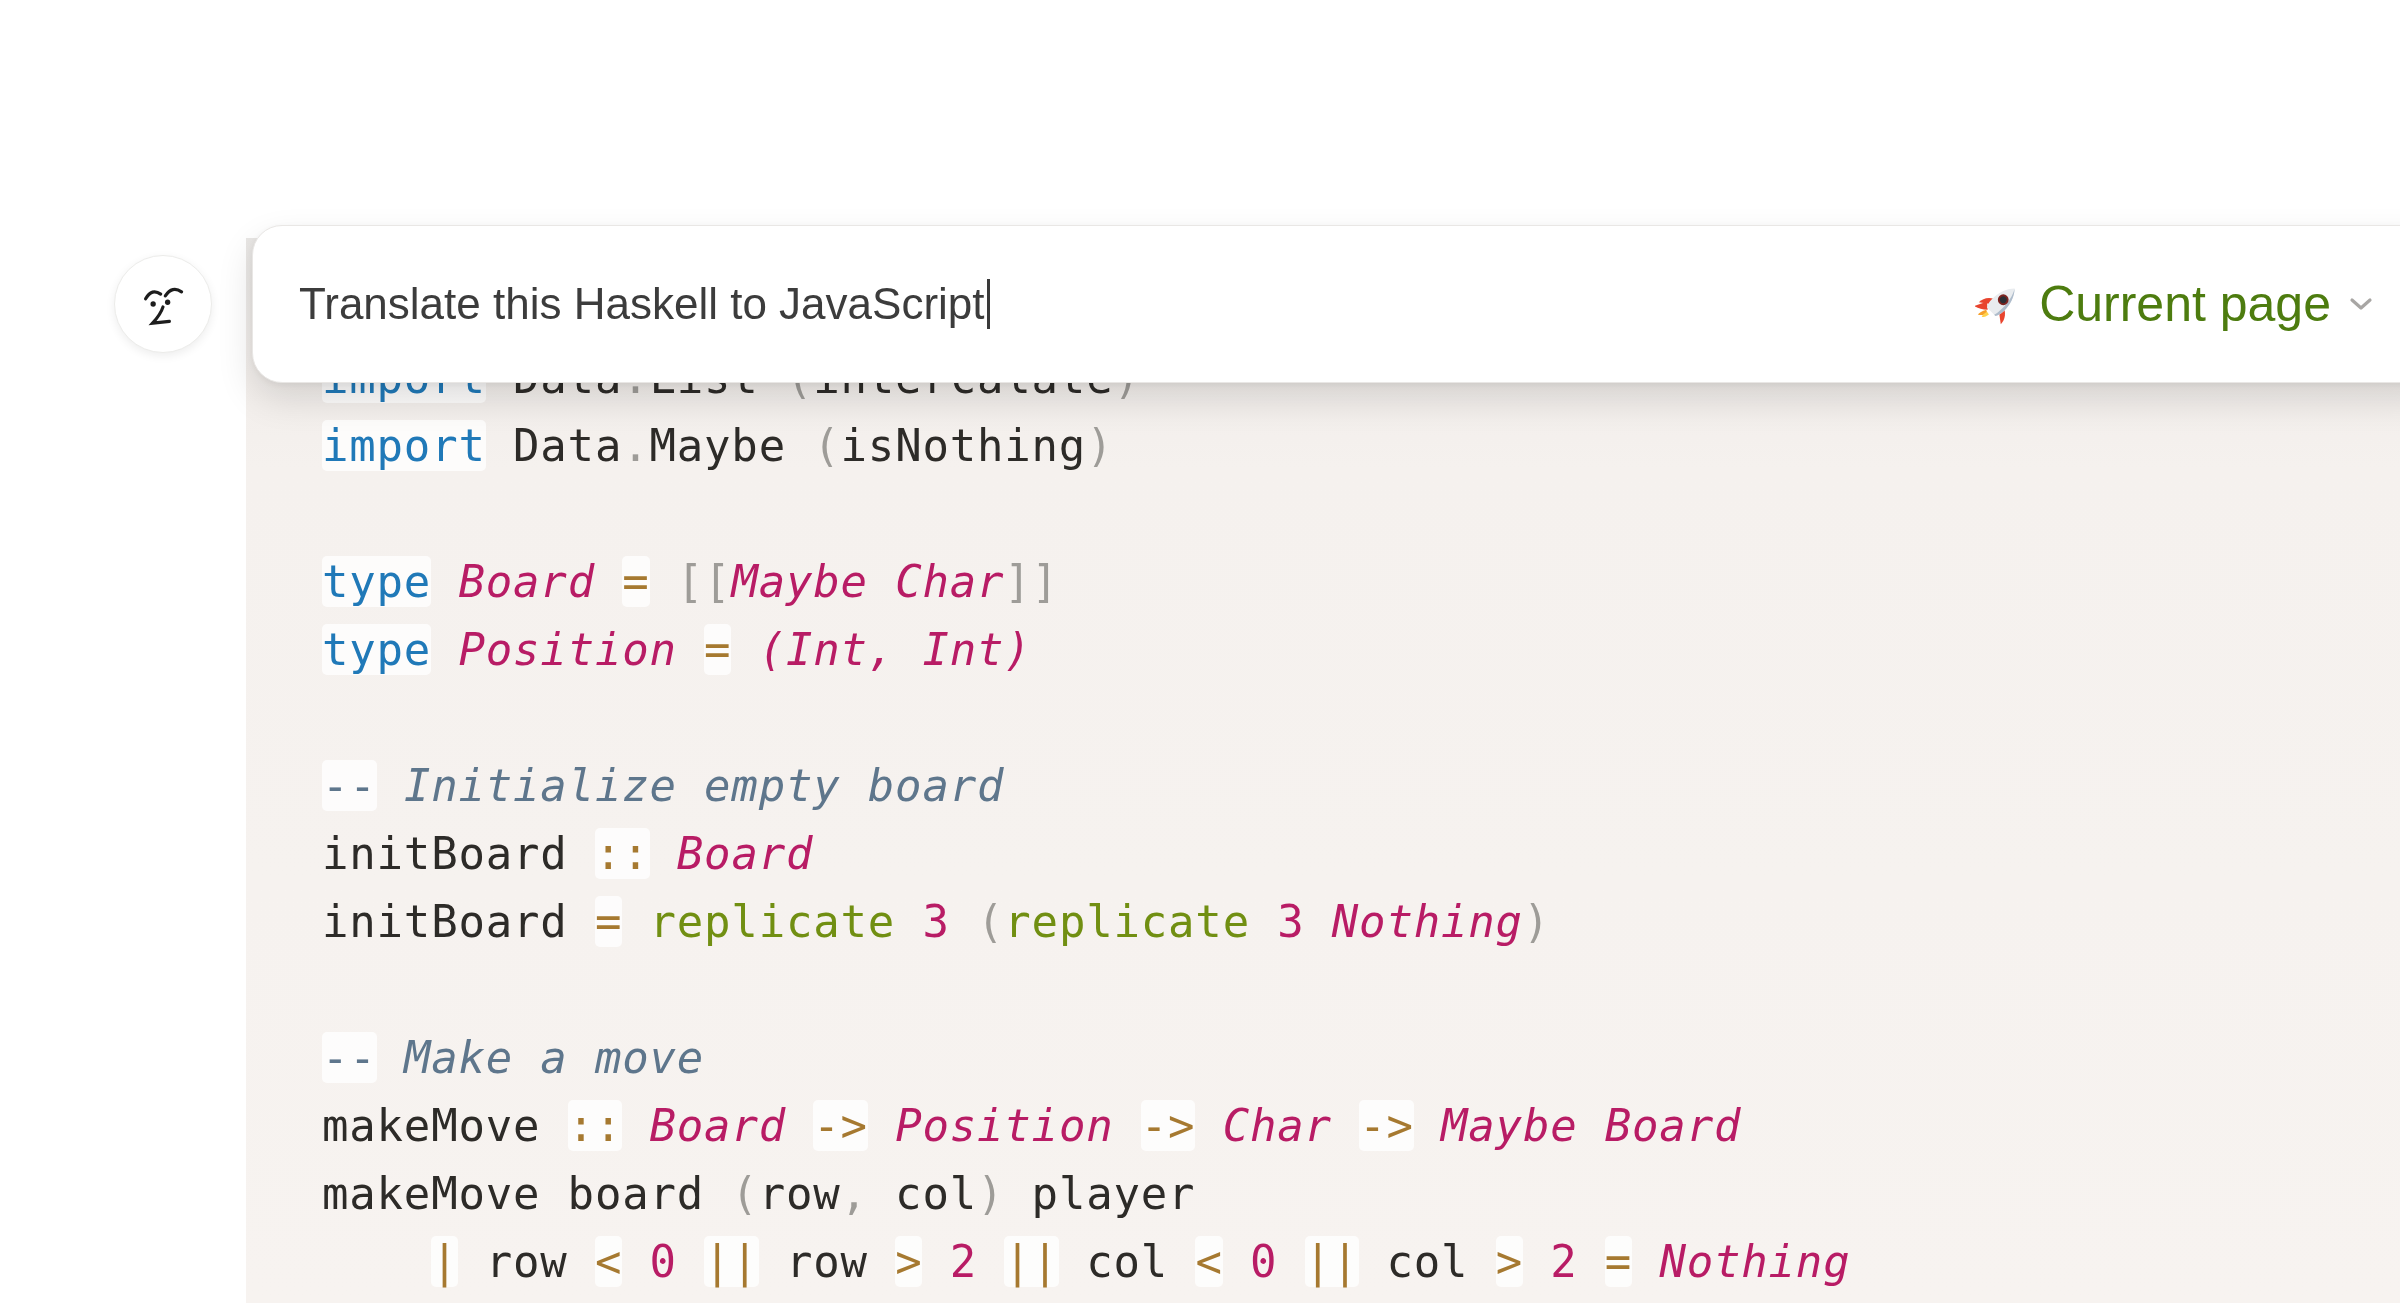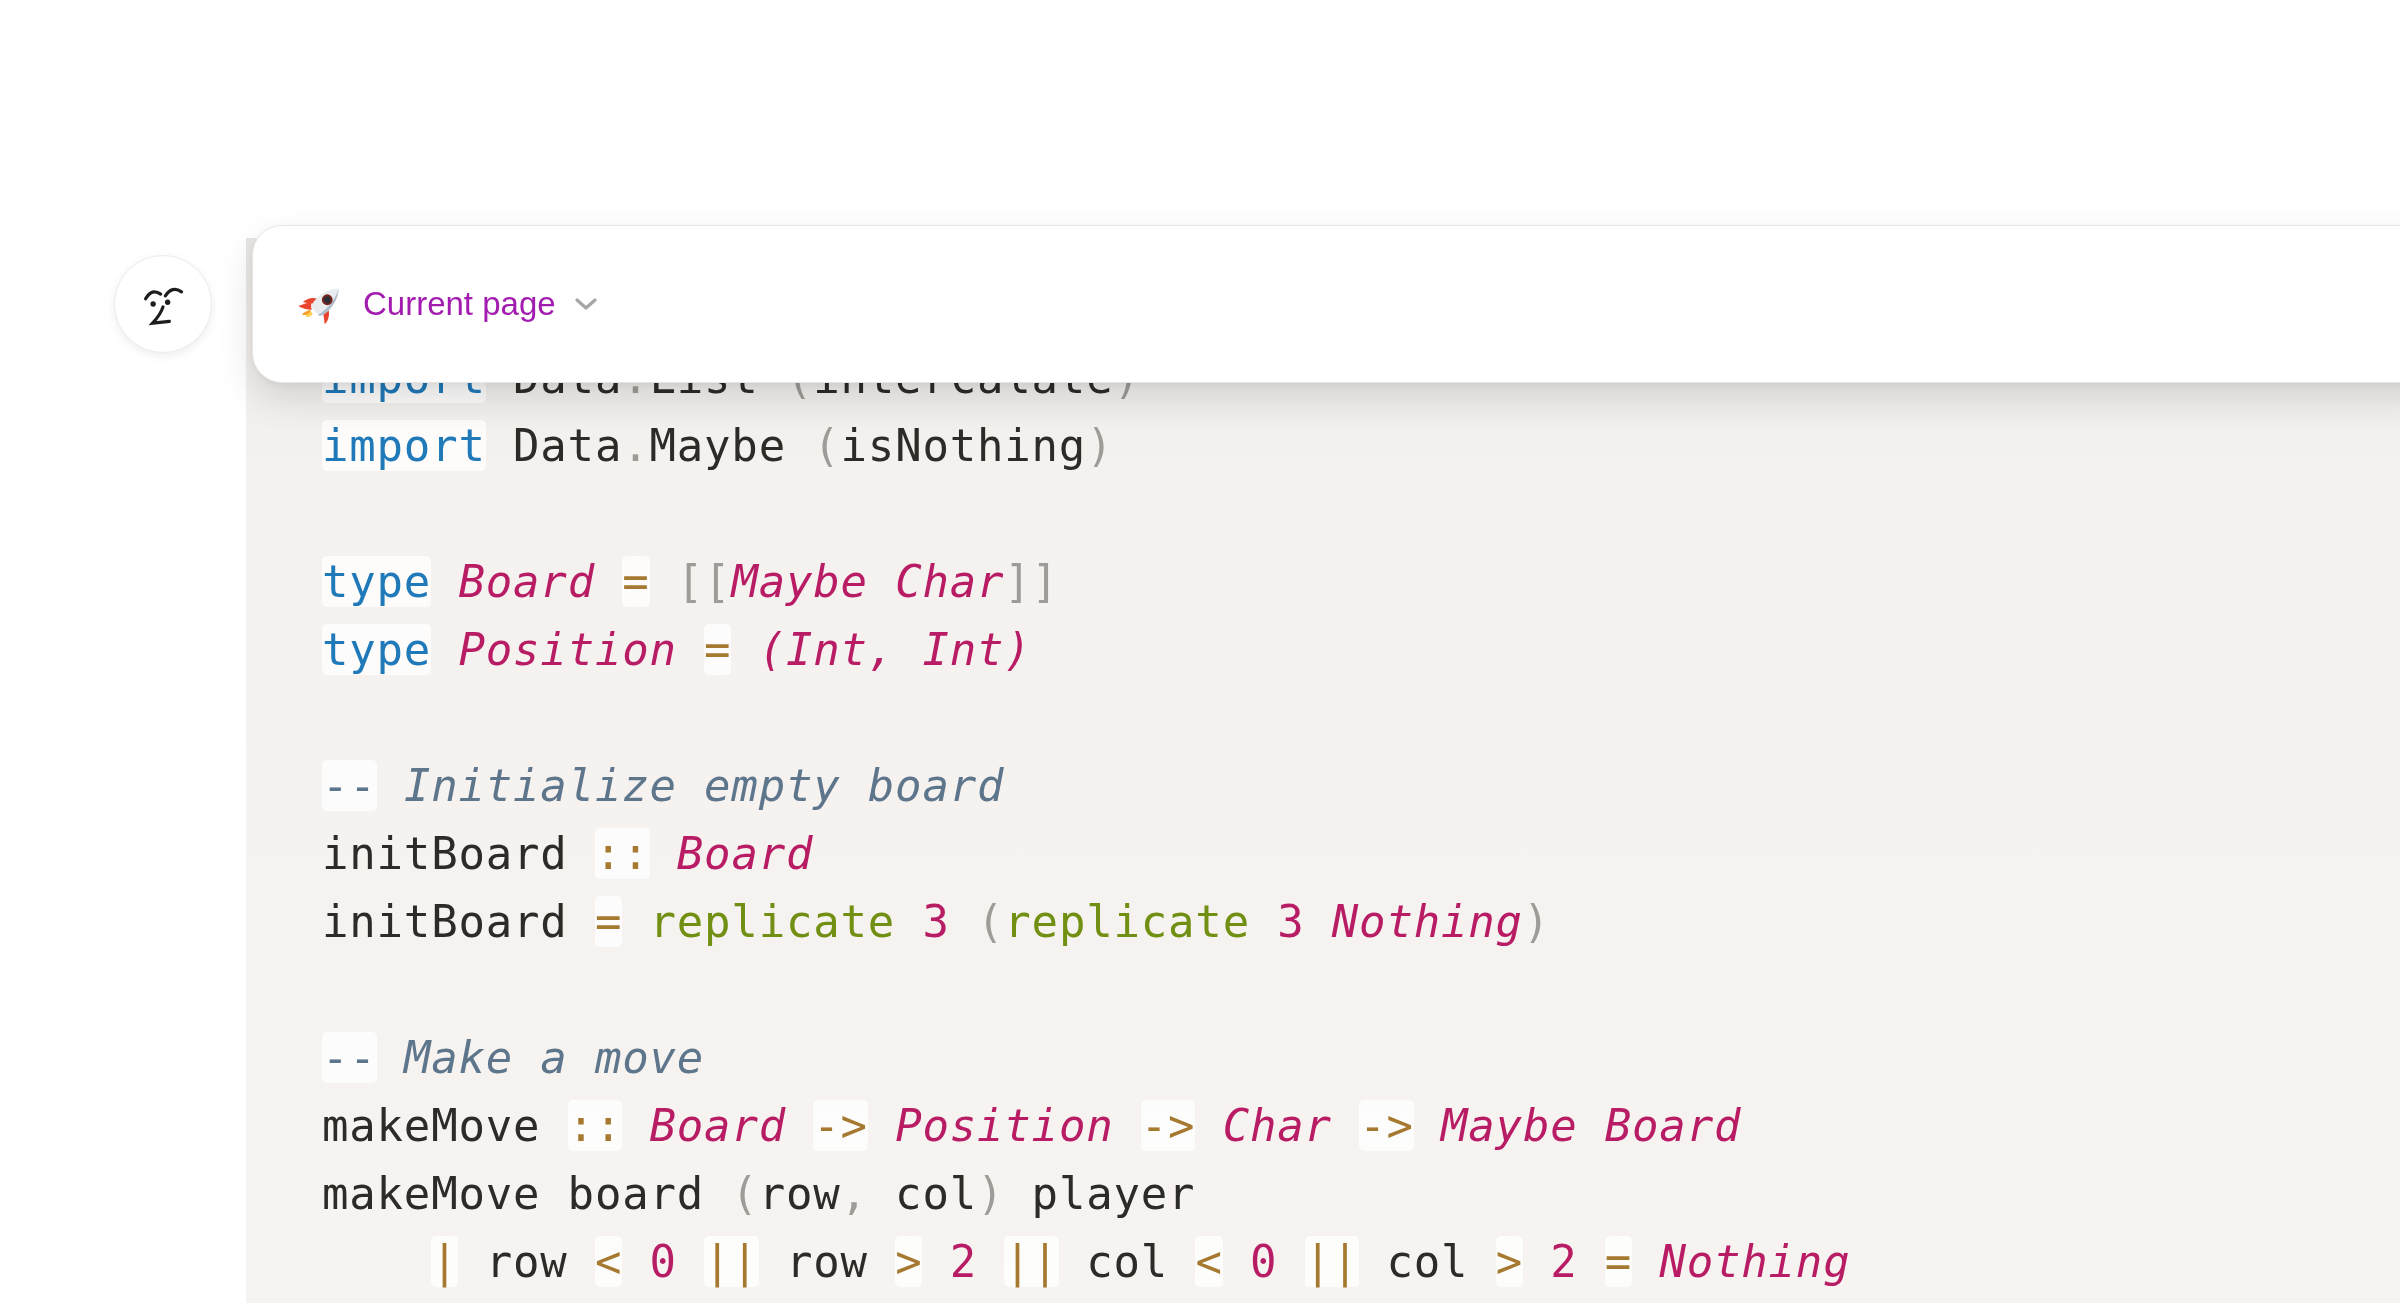--- a/index.html
+++ b/index.html
@@ -69,22 +69,22 @@
     margin-left:2px;
   }
   .scope-dropdown{
     flex:0 0 auto;
     display:flex;
     align-items:center;
     gap:16px;
     cursor:pointer;
   }
   .scope-label{
-    font-size:33px;
-    color:#a21caf;
+    font-size:50px;
+    color:#4d7c0f;
     white-space:nowrap;
   }
   .rocket{width:48px;height:48px;display:block;}
   .chevron{display:block;margin-left:2px;}
 
   
   .logo-button{
     position:absolute;
     left:114px; top:255px;
     width:96px;height:96px;
@@ -98,20 +98,24 @@
   .logo-glyph{width:58px;height:62px;display:block;}
 </style>
 </head>
 <body>
 
 <div class="code-area">
   <div class="code-block"><div class="code-line"><span class="tk-kw">import</span><span class="tk-pl"> Data</span><span class="tk-pr">.</span><span class="tk-pl">List </span><span class="tk-pr">(</span><span class="tk-pl">intercalate</span><span class="tk-pr">)</span></div><div class="code-line"><span class="tk-kw">import</span><span class="tk-pl"> Data</span><span class="tk-pr">.</span><span class="tk-pl">Maybe </span><span class="tk-pr">(</span><span class="tk-pl">isNothing</span><span class="tk-pr">)</span></div><div class="code-line"></div><div class="code-line"><span class="tk-kw">type</span><span class="tk-pl"> </span><span class="tk-con">Board</span><span class="tk-pl"> </span><span class="tk-op">=</span><span class="tk-pl"> </span><span class="tk-pr">[[</span><span class="tk-con">Maybe</span><span class="tk-pl"> </span><span class="tk-con">Char</span><span class="tk-pr">]]</span></div><div class="code-line"><span class="tk-kw">type</span><span class="tk-pl"> </span><span class="tk-con">Position</span><span class="tk-pl"> </span><span class="tk-op">=</span><span class="tk-pl"> </span><span class="tk-con">(</span><span class="tk-con">Int</span><span class="tk-con">,</span><span class="tk-pl"> </span><span class="tk-con">Int</span><span class="tk-con">)</span></div><div class="code-line"></div><div class="code-line"><span class="tk-cmb">--</span><span class="tk-cm"> Initialize empty board</span></div><div class="code-line"><span class="tk-pl">initBoard </span><span class="tk-op">::</span><span class="tk-pl"> </span><span class="tk-con">Board</span></div><div class="code-line"><span class="tk-pl">initBoard </span><span class="tk-op">=</span><span class="tk-pl"> </span><span class="tk-fn">replicate</span><span class="tk-pl"> </span><span class="tk-num">3</span><span class="tk-pl"> </span><span class="tk-pr">(</span><span class="tk-fn">replicate</span><span class="tk-pl"> </span><span class="tk-num">3</span><span class="tk-pl"> </span><span class="tk-con">Nothing</span><span class="tk-pr">)</span></div><div class="code-line"></div><div class="code-line"><span class="tk-cmb">--</span><span class="tk-cm"> Make a move</span></div><div class="code-line"><span class="tk-pl">makeMove </span><span class="tk-op">::</span><span class="tk-pl"> </span><span class="tk-con">Board</span><span class="tk-pl"> </span><span class="tk-op">-&gt;</span><span class="tk-pl"> </span><span class="tk-con">Position</span><span class="tk-pl"> </span><span class="tk-op">-&gt;</span><span class="tk-pl"> </span><span class="tk-con">Char</span><span class="tk-pl"> </span><span class="tk-op">-&gt;</span><span class="tk-pl"> </span><span class="tk-con">Maybe</span><span class="tk-pl"> </span><span class="tk-con">Board</span></div><div class="code-line"><span class="tk-pl">makeMove board </span><span class="tk-pr">(</span><span class="tk-pl">row</span><span class="tk-pr">,</span><span class="tk-pl"> col</span><span class="tk-pr">)</span><span class="tk-pl"> player</span></div><div class="code-line"><span class="tk-pl">    </span><span class="tk-op">|</span><span class="tk-pl"> row </span><span class="tk-op">&lt;</span><span class="tk-pl"> </span><span class="tk-num">0</span><span class="tk-pl"> </span><span class="tk-op">||</span><span class="tk-pl"> row </span><span class="tk-op">&gt;</span><span class="tk-pl"> </span><span class="tk-num">2</span><span class="tk-pl"> </span><span class="tk-op">||</span><span class="tk-pl"> col </span><span class="tk-op">&lt;</span><span class="tk-pl"> </span><span class="tk-num">0</span><span class="tk-pl"> </span><span class="tk-op">||</span><span class="tk-pl"> col </span><span class="tk-op">&gt;</span><span class="tk-pl"> </span><span class="tk-num">2</span><span class="tk-pl"> </span><span class="tk-op">=</span><span class="tk-pl"> </span><span class="tk-con">Nothing</span></div><div class="code-line"></div></div>
 </div>
 
 <div class="prompt-bar">
+  <div class="prompt-input">
+    <span>Translate this Haskell to JavaScript</span>
+    <span class="caret"></span>
+  </div>
   <div class="scope-dropdown">
     <svg class="rocket" viewBox="0 0 48 48">
       <g transform="rotate(45 24 24)">
         <path d="M20 36 C16 40 12 42 8 43 C10 39 11 35 14 31 Z" fill="#e8442e"></path>
         <path d="M19 37 C17 41 16 44 16.5 46.5 C19.5 45 21.5 42 22.5 39 Z" fill="#f7a02b"></path>
         <path d="M21 38 C20 41 20 43.5 21 45.5 C23 43.5 24 41 24.3 38.5 Z" fill="#ffd34d"></path>
         <path d="M16.5 24 C11 27 8.5 32 8.5 37 L16.5 31 Z" fill="#e8442e"></path>
         <path d="M31.5 24 C37 27 39.5 32 39.5 37 L31.5 31 Z" fill="#e8442e"></path>
         <path d="M24 2 C30 8 32.5 17 32.5 25 C32.5 30 31 33.5 30 35 L18 35 C17 33.5 15.5 30 15.5 25 C15.5 17 18 8 24 2 Z" fill="#e9ecef"></path>
         <path d="M24 2 C28 8 29.5 17 29.5 25 C29.5 30 28.8 33.5 28.2 35 L30 35 C31 33.5 32.5 30 32.5 25 C32.5 17 30 8 24 2 Z" fill="#aebccb"></path>

